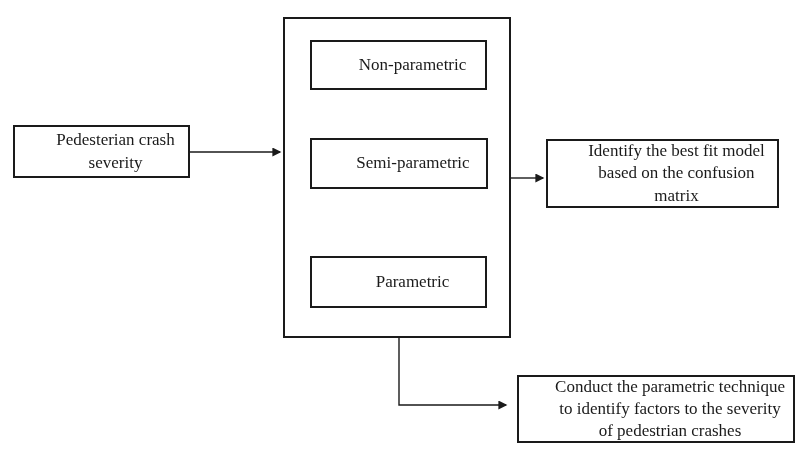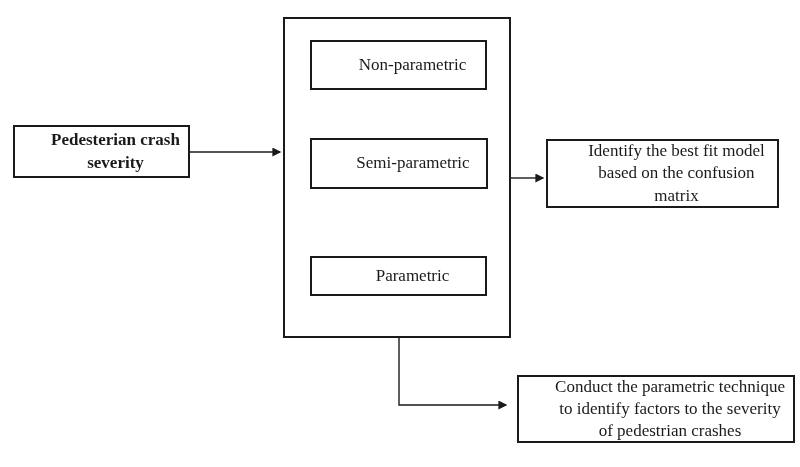--- a/index.html
+++ b/index.html
@@ -35,25 +35,25 @@
     line-height: 1.3;
     white-space: pre-line;
     padding-left: 28px;
   }
   .group-box {
     position: absolute;
     box-sizing: border-box;
     border: 2px solid #1a1a1a;
     background: #ffffff;
   }
-  .box-left       { left: 13px;  top: 125px; width: 177px; height: 53px; font-weight: bold; }
+  .box-left       { left: 13px;  top: 125px; width: 177px; height: 53px; }
   .box-group      { left: 283px; top: 17px;  width: 228px; height: 321px; }
   .box-nonparam   { left: 310px; top: 40px;  width: 177px; height: 50px; }
   .box-semiparam  { left: 310px; top: 138px; width: 178px; height: 51px; }
-  .box-param      { left: 310px; top: 256px; width: 177px; height: 40px; font-family: Liberation Serif, serif; }
+  .box-param      { left: 310px; top: 256px; width: 177px; height: 52px; font-family: Liberation Serif, serif; }
   .box-right      { left: 546px; top: 139px; width: 233px; height: 69px; }
   .box-bottom     { left: 510px; top: 375px; width: 278px; height: 68px; margin-left: 7px; }
 </style>
 </head>
 <body>
 
 <div class="canvas">
 
   <svg class="arrows" width="800" height="467" viewBox="0 0 800 467">
     <defs>

